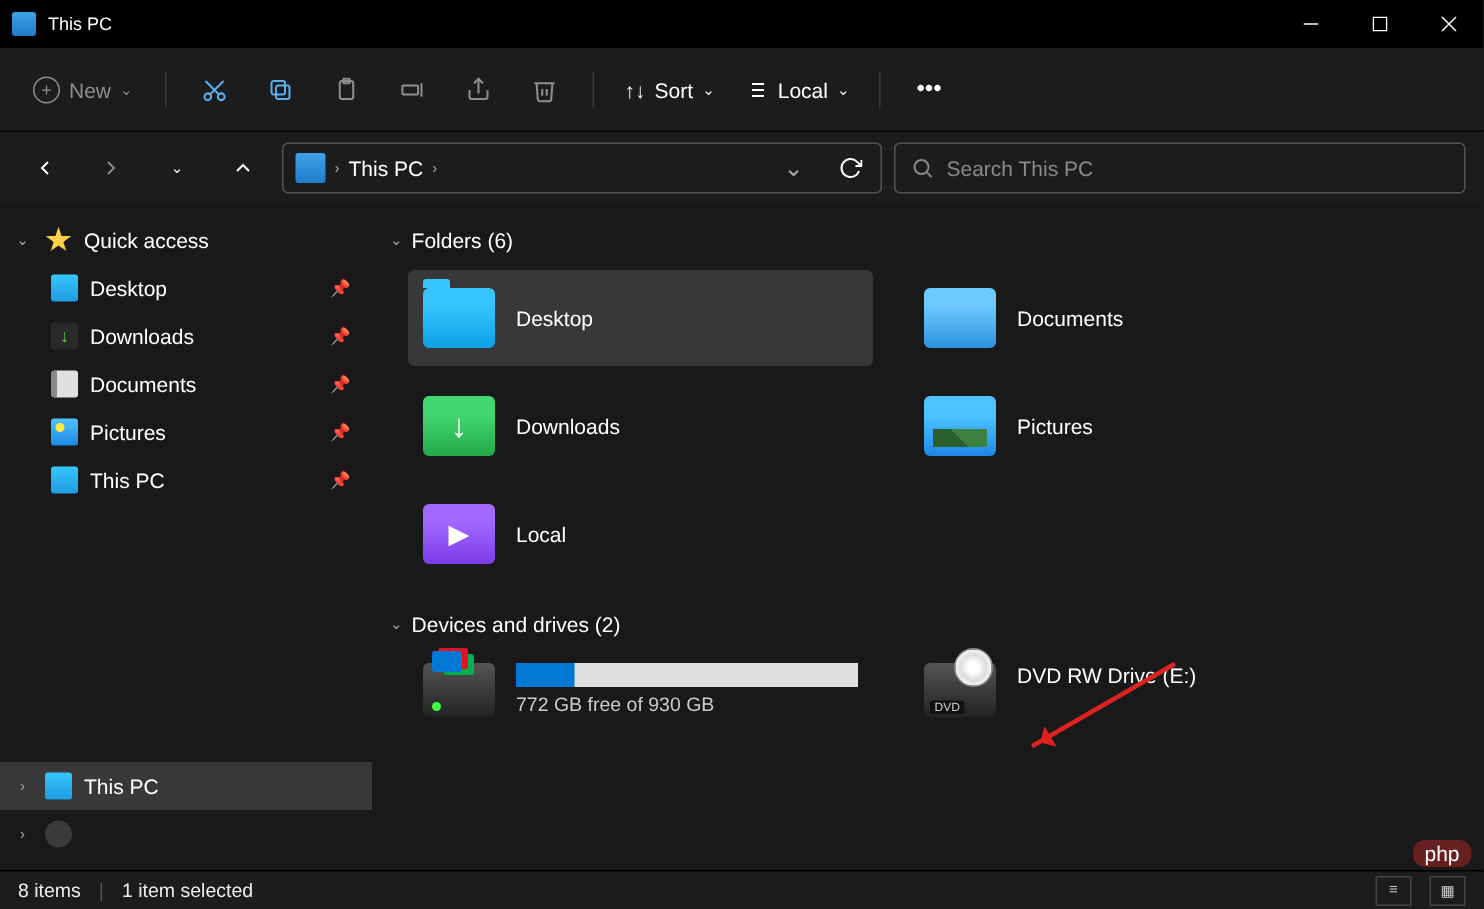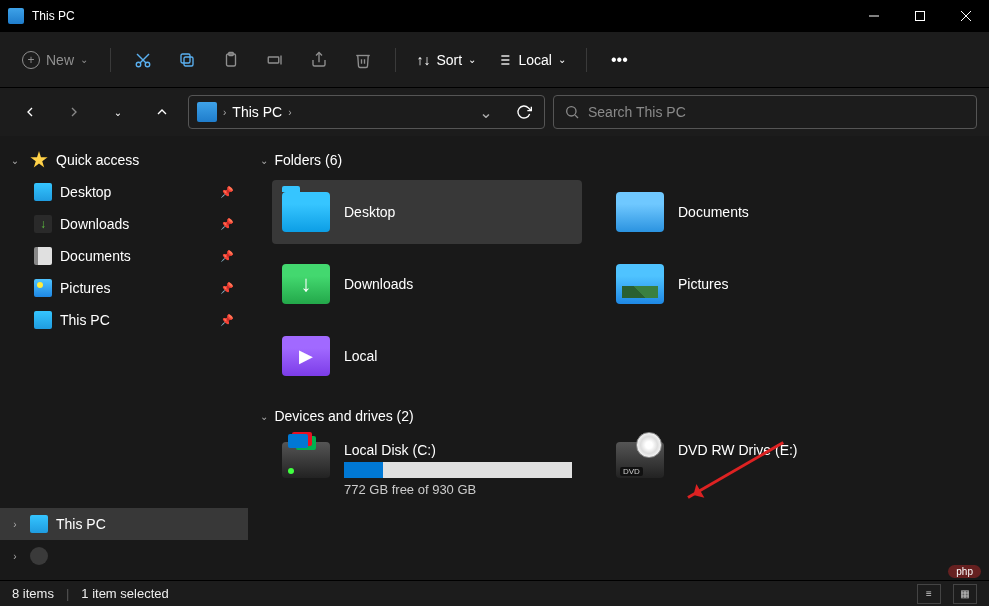--- a/index.html
+++ b/index.html
@@ -23,21 +23,21 @@
   
   
   .navrow { height: 48px; display: flex; align-items: center; padding: 0 12px; gap: 8px; }
   .navbtn { width: 36px; height: 36px; display: flex; align-items: center; justify-content: center; color: #fff; border-radius: 4px; }
   .addrbar { flex: 1; height: 34px; border: 1px solid #555; border-radius: 4px; display: flex; align-items: center; padding: 0 4px; gap: 6px; }
   .addr-icon { width: 20px; height: 20px; background: linear-gradient(#3ea2e8,#1f7dcc); border-radius: 2px; margin-left: 4px; }
   .addr-text { font-size: 14px; color: #fff; display: flex; align-items: center; gap: 6px; flex: 1; }
   .addr-text .chev { color: #aaa; font-size: 10px; }
   .addr-drop { width: 32px; display: flex; justify-content: center; color: #aaa; }
   .refresh { width: 32px; display: flex; justify-content: center; color: #fff; }
-  .searchbar { width: 424px; height: 34px; border: 1px solid #555; border-radius: 4px; display: flex; align-items: center; padding: 0 10px; gap: 8px; color: #8a8a8a; font-size: 14px; }
+  .searchbar { width: 381px; height: 34px; border: 1px solid #555; border-radius: 4px; display: flex; align-items: center; padding: 0 10px; gap: 8px; color: #8a8a8a; font-size: 14px; }
   
   
   .body { flex: 1; display: flex; overflow: hidden; }
   .sidebar { width: 248px; background: #191919; display: flex; flex-direction: column; padding-top: 8px; }
   .sb-item { height: 32px; display: flex; align-items: center; padding: 0 8px; font-size: 14px; color: #fff; gap: 8px; position: relative; }
   .sb-item.selected { background: #383838; }
   .sb-caret { width: 14px; display: flex; justify-content: center; font-size: 10px; color: #aaa; }
   .sb-ic { width: 18px; height: 18px; flex-shrink: 0; }
   .sb-label { flex: 1; }
   .sb-pin { color: #888; font-size: 11px; margin-right: 6px; }
@@ -91,21 +91,21 @@
   
   .arrow-annot { position:absolute; width:110px; height:3px; background:#d22; transform:rotate(-30deg); transform-origin:left center; }
   .arrow-annot::before { content:""; position:absolute; left:-2px; top:-6px; border:8px solid transparent; border-right-color:#d22; }
   
   
   .status { height: 26px; background: #1c1c1c; display: flex; align-items: center; padding: 0 12px; font-size: 13px; color: #eee; gap: 12px; border-top: 1px solid #000; }
   .status .sep { color: #555; }
   .status .sp { flex: 1; }
   .viewbtn { width: 24px; height: 20px; border: 1px solid #444; display: flex; align-items: center; justify-content: center; font-size: 10px; color: #ccc; }
   
-  .watermark { position: absolute; right: 8px; bottom: 28px; background: rgba(180,40,40,0.5); color: #fff; font-size: 10px; padding: 1px 8px; border-radius: 8px; }
+  .watermark { position: absolute; right: 8px; bottom: 28px; background: rgba(180,40,40,0.5); color: #fff; font-size: 14px; padding: 1px 8px; border-radius: 8px; }
 </style>
 </head>
 <body>
 
 <div class="titlebar">
   <div class="ticon"></div>
   <div class="title">This PC</div>
   <div class="winbtn">
       <svg viewBox="0 0 10 10">
         <line x1="0" y1="5" x2="10" y2="5"></line>
@@ -310,21 +310,20 @@
     </div>
 
     <div class="section-hdr">
       <span class="chev">⌄</span>
       <span>Devices and drives (2)</span>
     </div>
     <div class="grid">
       <div class="drive">
         <div class="drive-ic hdd"></div>
         <div class="drive-info">
-          <div class="drive-name">Local Disk (C:)</div>
           <div class="drive-bar">
               <div class="drive-fill" id="drive-fill" style="width: 17%;"></div>
             </div>
           <div class="drive-free">772 GB free of 930 GB</div>
         </div>
       </div>
       <div class="drive">
         <div class="drive-ic dvd"></div>
         <div class="drive-info">
           <div class="drive-name">DVD RW Drive (E:)</div>

